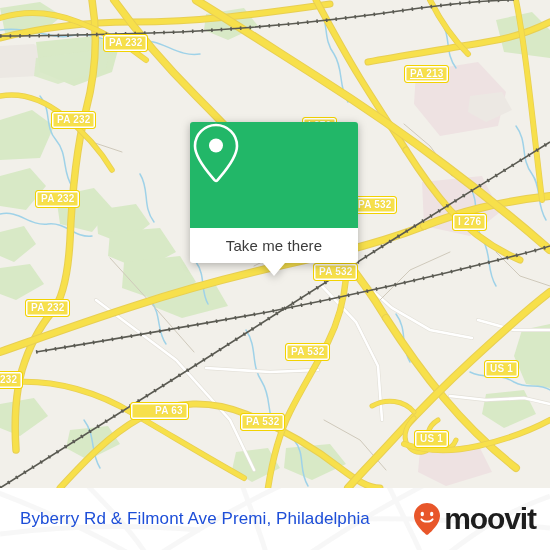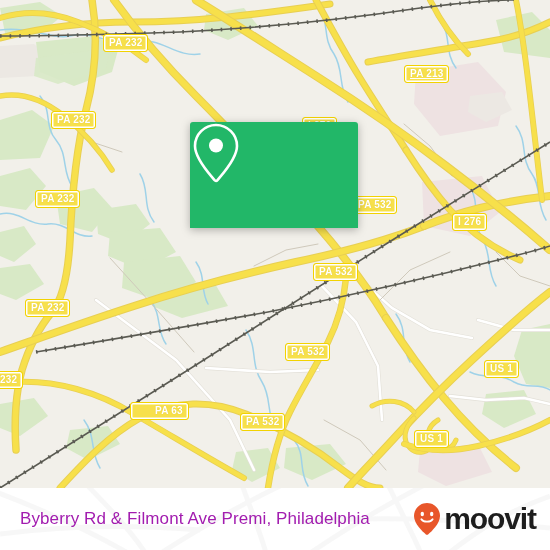--- a/index.html
+++ b/index.html
@@ -84,21 +84,21 @@
     position:absolute;left:0;top:488px;width:550px;height:62px;
     background:#ffffff;overflow:hidden;
   }
   #footer-watermark{position:absolute;left:0;top:-10px;opacity:.5;}
   #footer-inner{
     position:relative;height:62px;
     display:flex;align-items:center;justify-content:space-between;
     padding:0 14px 0 20px;box-sizing:border-box;
   }
   #footer-title{
-    color:#a21caf;font-size:17px;letter-spacing:.1px;white-space:nowrap;
+    color:#1d4ed8;font-size:17px;letter-spacing:.1px;white-space:nowrap;
   }
   #brand{display:flex;align-items:center;gap:2px;}
   #brand-word{
     color:#1d1d1d;font-size:30px;font-weight:bold;letter-spacing:-1.1px;
     line-height:30px;
   }
 </style>
 </head>
 <body>
 
@@ -287,20 +287,24 @@
         <div class="shield" style="left: 414px; top: 430px;">US 1</div>
       </div>
 
     <div id="card">
       <div id="card-green">
         <svg width="52" height="62" viewBox="0 0 52 62" xmlns="http://www.w3.org/2000/svg">
           <path d="M26 3 C14.4 3 5 12.4 5 24 C5 37 20 52.5 24.6 58.2 C25.3 59.1 26.7 59.1 27.4 58.2 C32 52.5 47 37 47 24 C47 12.4 37.6 3 26 3 Z" fill="none" stroke="#ffffff" stroke-width="2.6"></path>
           <circle cx="26" cy="23.5" r="7" fill="#ffffff"></circle>
         </svg>
       </div>
+      <div id="card-white">
+        <span id="card-label">Take me there</span>
+        <div id="card-tail"></div>
+      </div>
     </div>
 
   </div>
 
   <div id="footer">
     <svg id="footer-watermark" width="550" height="82" viewBox="0 0 550 82" xmlns="http://www.w3.org/2000/svg">
       <g fill="none" stroke="#f0f0f0" stroke-width="5">
         <path d="M-20,8 C40,30 90,52 140,82"></path>
         <path d="M70,-10 C100,20 130,50 150,82"></path>
         <path d="M150,82 C190,56 230,32 280,8"></path>

